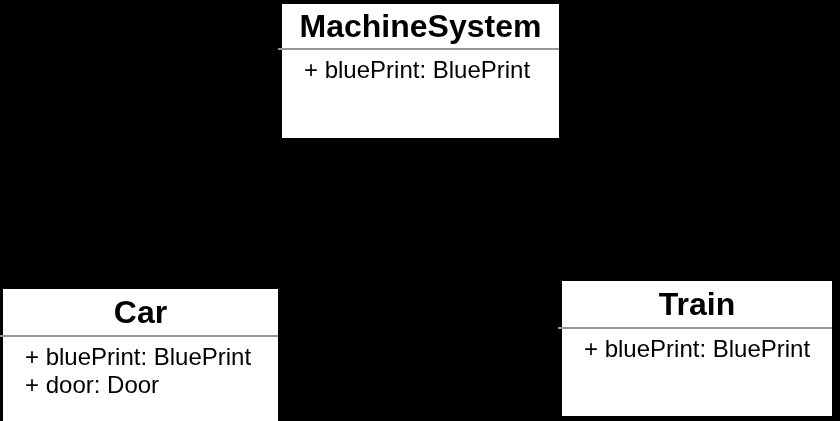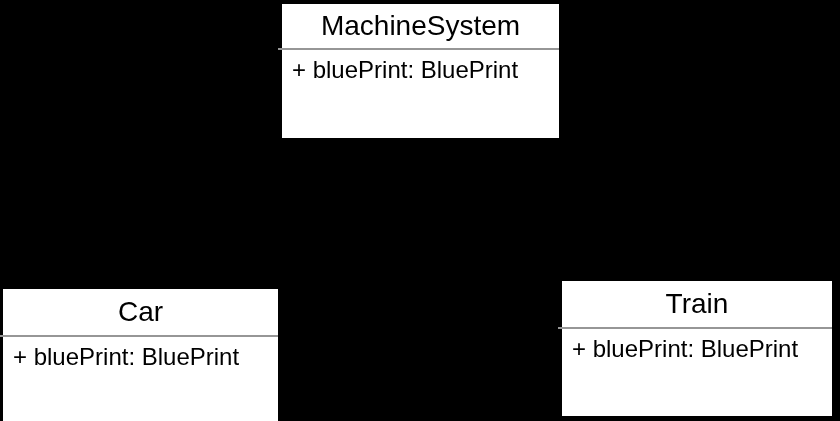--- a/index.html
+++ b/index.html
@@ -45,31 +45,31 @@
     top: 280px;
     width: 272px;
     height: 137px;
     --title-h: 46px;
   }
   .uml-title {
     height: var(--title-h);
     display: flex;
     align-items: center;
     justify-content: center;
-    font-size: 28px;
-    font-weight: normal;
+    font-size: 32px;
+    font-weight: bold;
     white-space: nowrap;
   }
   .uml-sep {
     height: 0;
     border-top: 2px solid #969696;
     margin-left: -4px; 
   }
   .uml-attrs {
-    padding: 6px 5px 0 10px;
+    padding: 6px 5px 0 22px;
     font-size: 24px;
     line-height: 28px;
   }
   .uml-attr {
     white-space: nowrap;
   }
 </style>
 </head>
 <body>
 
@@ -81,20 +81,21 @@
     <div class="uml-attrs">
       <div class="uml-attr">+ bluePrint: BluePrint</div>
     </div>
   </section>
 
   <section class="uml-class box-car">
     <header class="uml-title">Car</header>
     <div class="uml-sep"></div>
     <div class="uml-attrs">
       <div class="uml-attr">+ bluePrint: BluePrint</div>
+      <div class="uml-attr">+ door: Door</div>
     </div>
   </section>
 
   <section class="uml-class box-train">
     <header class="uml-title">Train</header>
     <div class="uml-sep"></div>
     <div class="uml-attrs">
       <div class="uml-attr">+ bluePrint: BluePrint</div>
     </div>
   </section>

